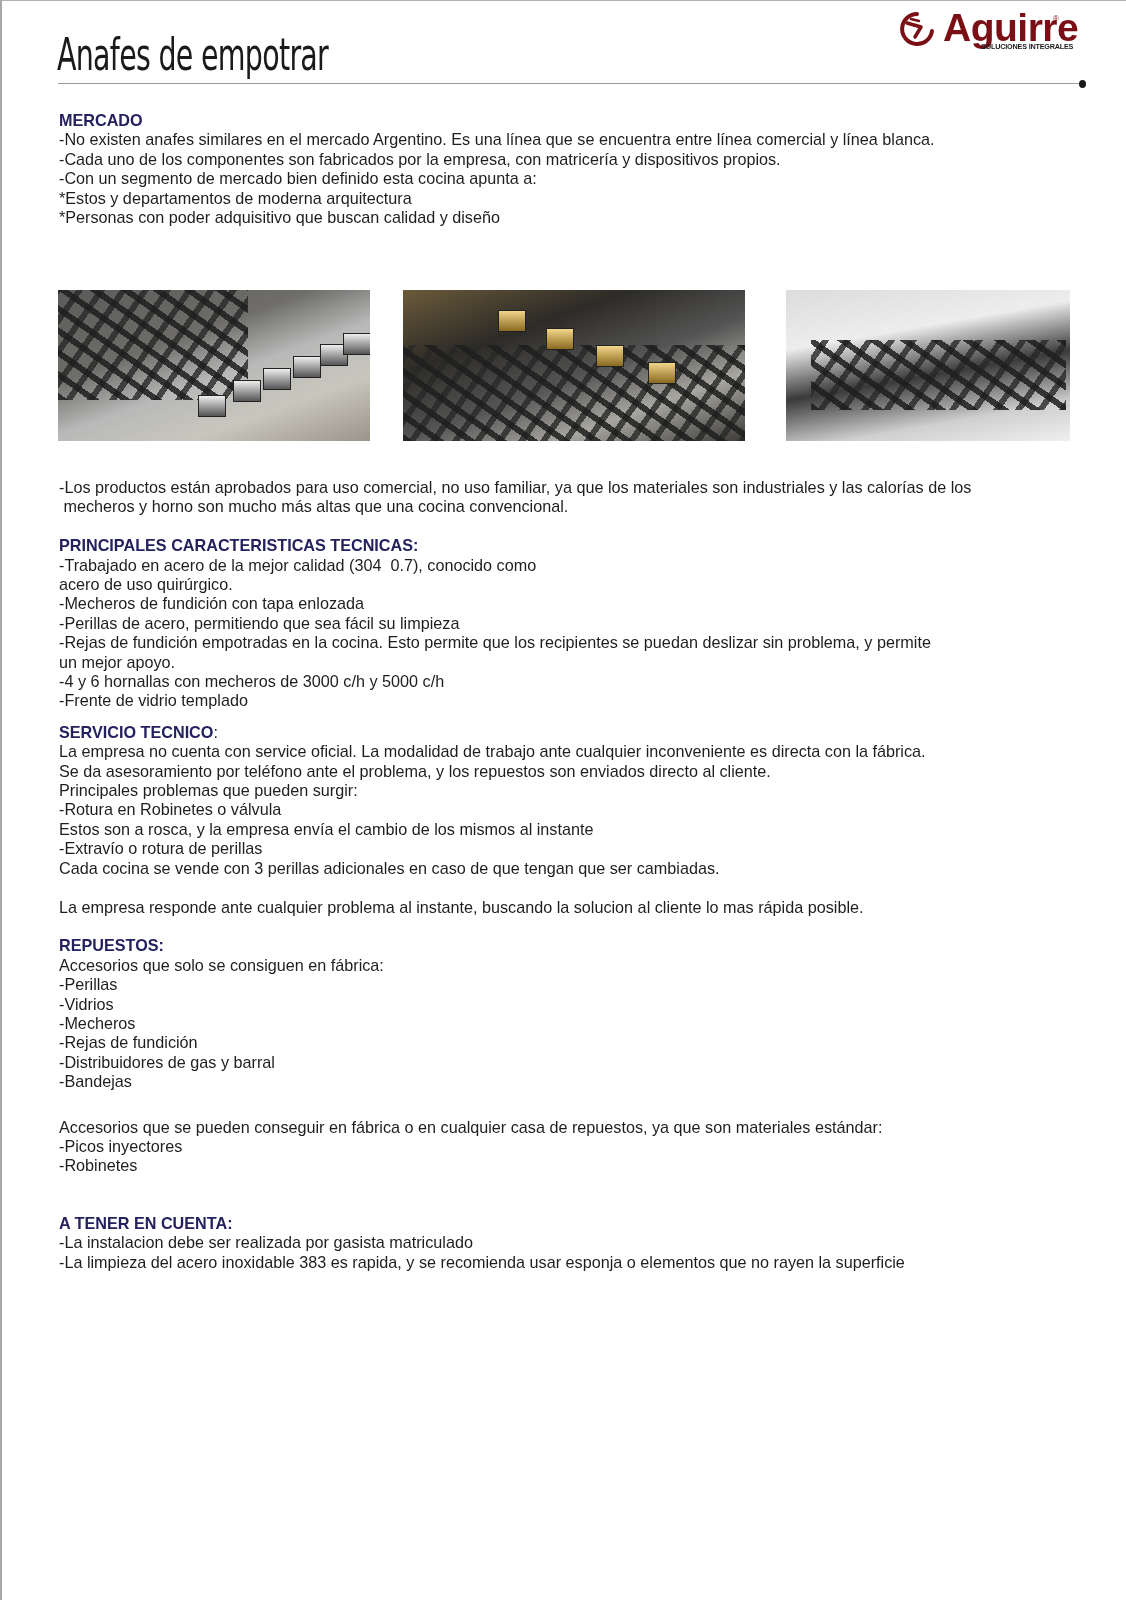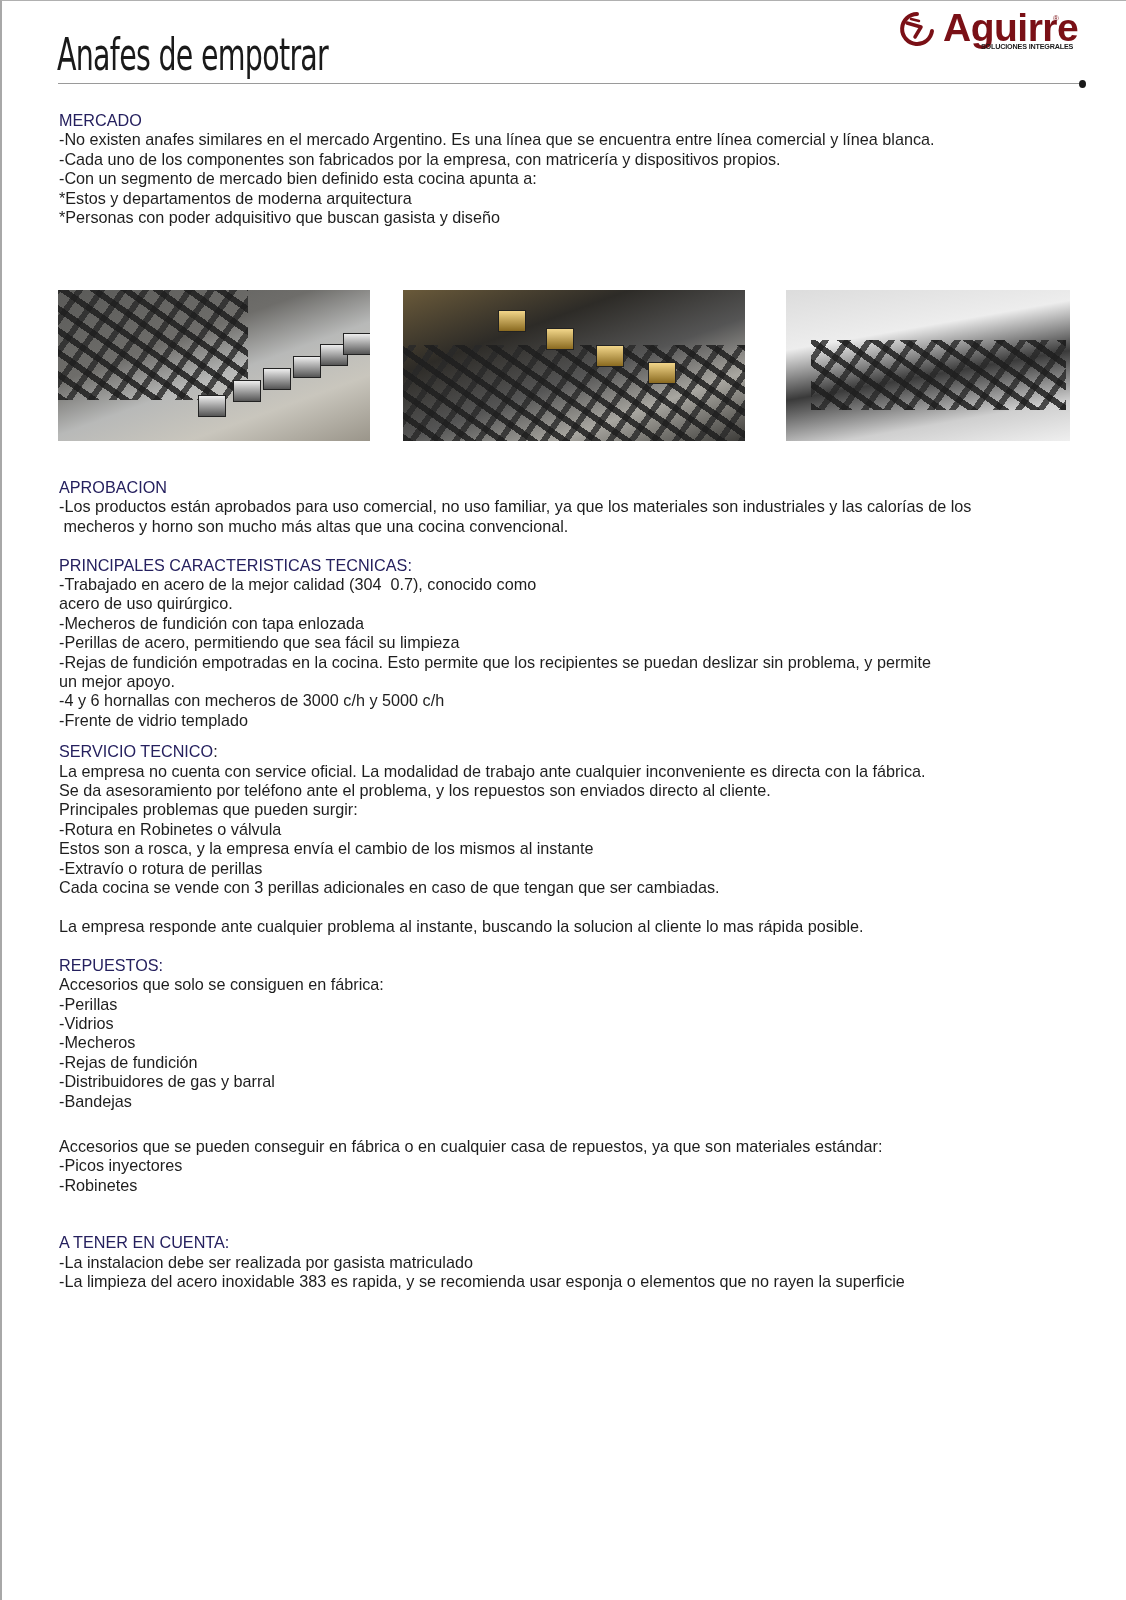--- a/index.html
+++ b/index.html
@@ -32,21 +32,21 @@
       color: #7a1016; letter-spacing: -0.5px; line-height: 34px; white-space: nowrap;
     }
     .logo-reg { position: absolute; left: 156px; top: 5px; font-size: 8px; color: #7a1016; }
     .logo-sub {
       position: absolute; left: 84px; top: 33px; font-size: 8px; font-weight: bold;
       color: #1a1a1a; white-space: nowrap; letter-spacing: -0.2px;
       transform: scaleX(0.9); transform-origin: left top;
     }
     .content { position: absolute; left: 57px; top: 110px; width: 1040px; }
     .block { font-size: 16.2px; line-height: 19.4px; }
-    .h { color: #25205e; font-weight: normal; }
+    .h { color: #25205e; font-weight: bold; }
     .line { white-space: pre; }
     .photos { position: absolute; top: 289px; left: 0; width: 1126px; height: 152px; }
     .photo { position: absolute; top: 0; height: 151px; overflow: hidden; }
     .p1 { left: 56px; width: 312px; background: linear-gradient(160deg,#5a5a58 0%,#6e6d6a 35%,#b8b9b8 55%,#c9c6bd 75%,#9a958a 100%); }
     .p2 { left: 401px; width: 342px; background: linear-gradient(160deg,#6a5a3a 0%,#2d2b27 30%,#555 55%,#a8a6a0 75%,#3b3a37 100%); }
     .p3 { left: 784px; width: 284px; background: linear-gradient(170deg,#dcdcdc 0%,#ededed 30%,#3a3a3a 55%,#cfcfcf 80%,#efefef 100%); }
     .grate {
       position: absolute; background:
         repeating-linear-gradient(35deg, rgba(30,30,30,0.85) 0 6px, transparent 6px 18px),
         repeating-linear-gradient(-55deg, rgba(40,40,40,0.8) 0 6px, transparent 6px 18px);
@@ -71,21 +71,21 @@
 <div class="rule"></div>
 <div class="rule-dot"></div>
 
 <div class="content">
   <div class="block">
     <div class="h">MERCADO</div>
     <div class="line">-No existen anafes similares en el mercado Argentino. Es una línea que se encuentra entre línea comercial y línea blanca.</div>
     <div class="line">-Cada uno de los componentes son fabricados por la empresa, con matricería y dispositivos propios.</div>
     <div class="line">-Con un segmento de mercado bien definido esta cocina apunta a:</div>
     <div class="line">*Estos y departamentos de moderna arquitectura</div>
-    <div class="line">*Personas con poder adquisitivo que buscan gasista y diseño</div>
+    <div class="line">*Personas con poder adquisitivo que buscan calidad y diseño</div>
   </div>
 </div>
 
 <div class="photos">
   <div class="photo p1" title="Anafe de acero con rejas de fundición y perillas de acero">
     <div class="grate" style="left:0;top:0;width:190px;height:110px;"></div>
     <div class="knob" style="left:140px;top:105px;"></div>
     <div class="knob" style="left:175px;top:90px;"></div>
     <div class="knob" style="left:205px;top:78px;"></div>
     <div class="knob" style="left:235px;top:66px;"></div>
@@ -99,21 +99,20 @@
     <div class="knob gold" style="left:193px;top:55px;"></div>
     <div class="knob gold" style="left:245px;top:72px;"></div>
   </div>
   <div class="photo p3" title="Anafe empotrado con rejas de fundición en cocina moderna">
     <div class="grate" style="left:25px;top:50px;width:255px;height:70px;"></div>
   </div>
 </div>
 
 <div class="content" style="top:477px;">
   <div class="block">
-    <div class="h">APROBACION</div>
     <div class="line">-Los productos están aprobados para uso comercial, no uso familiar, ya que los materiales son industriales y las calorías de los</div>
     <div class="line"> mecheros y horno son mucho más altas que una cocina convencional.</div>
   </div>
   <div style="height:19.4px"></div>
   <div class="block">
     <div class="h">PRINCIPALES CARACTERISTICAS TECNICAS:</div>
     <div class="line">-Trabajado en acero de la mejor calidad (304  0.7), conocido como</div>
     <div class="line">acero de uso quirúrgico.</div>
     <div class="line">-Mecheros de fundición con tapa enlozada</div>
     <div class="line">-Perillas de acero, permitiendo que sea fácil su limpieza</div>

